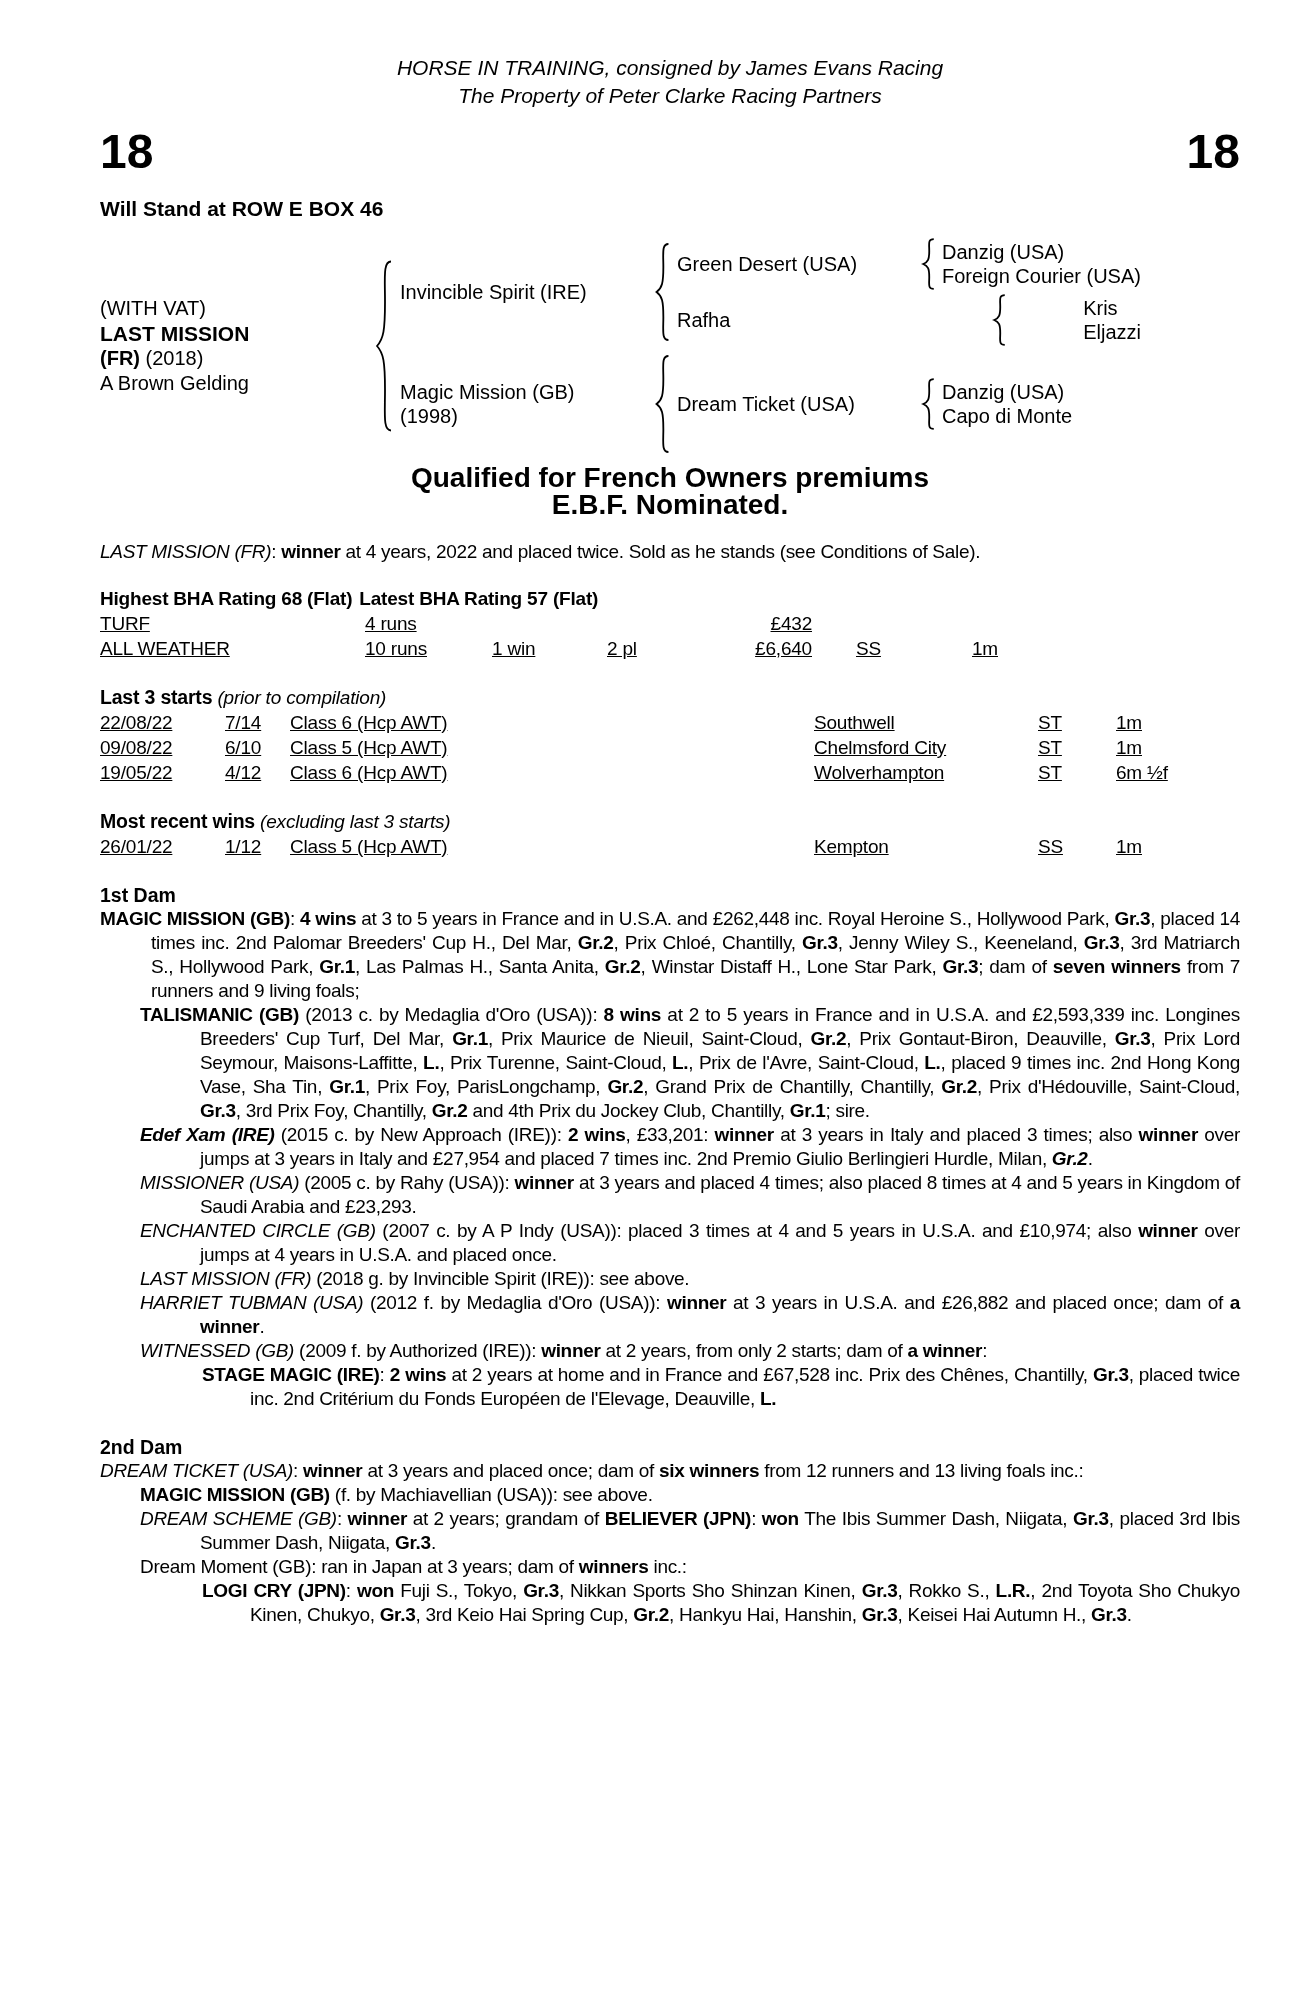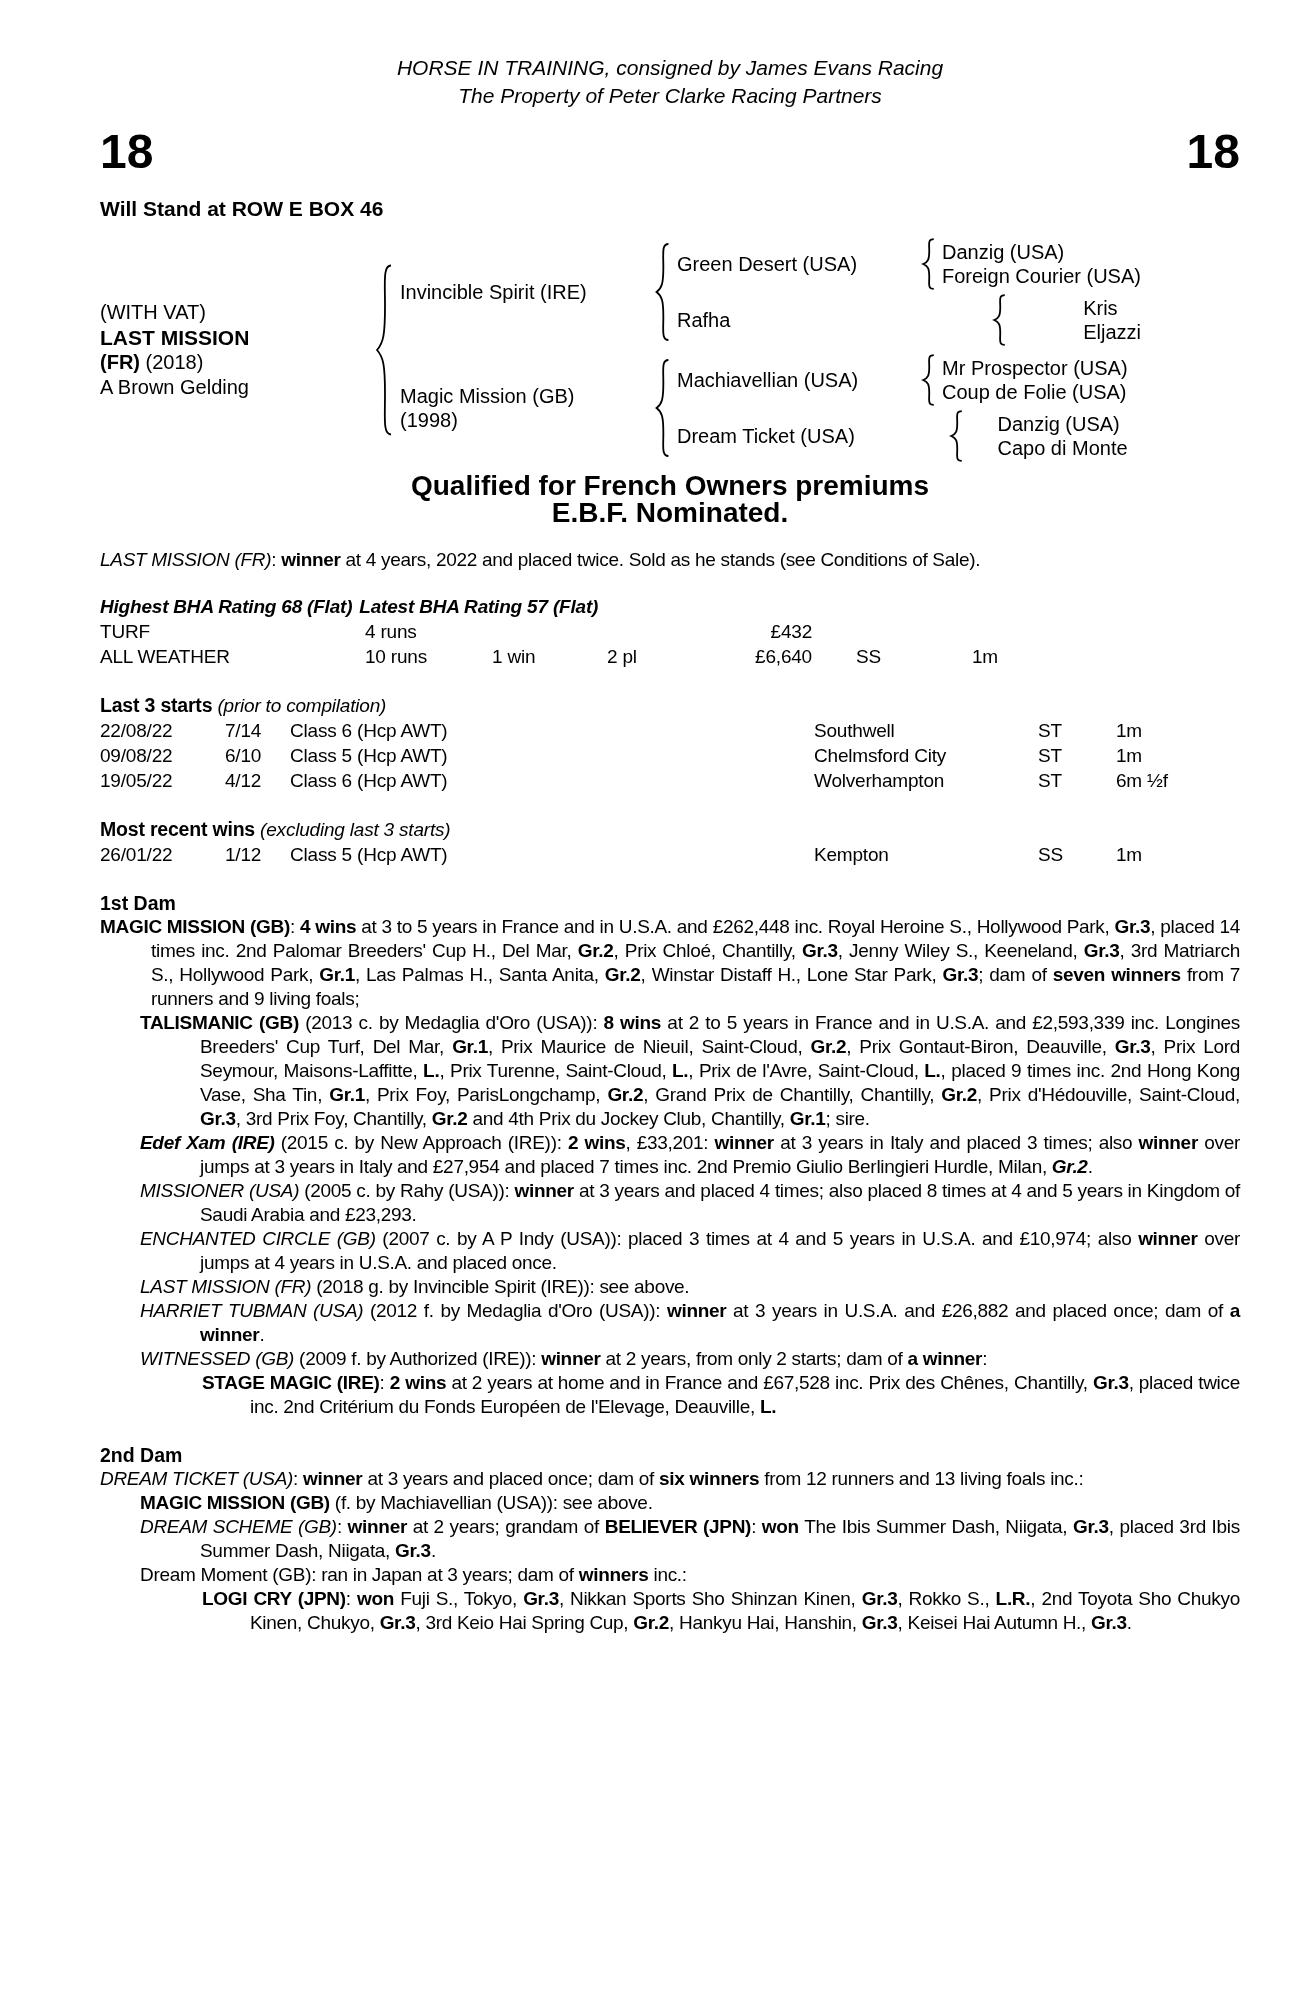--- a/index.html
+++ b/index.html
@@ -30,22 +30,22 @@
   .notice{font-size:28px;font-weight:bold;line-height:27px;text-align:center;}
   .notice.first{margin-top:10px;}
   
   .para{font-size:19px;line-height:24px;letter-spacing:-0.3px;text-align:justify;margin:0;}
   .para.lv0{padding-left:51px;text-indent:-51px;}
   .para.lv1{padding-left:100px;text-indent:-60px;}
   .para.lv2{padding-left:150px;text-indent:-48px;}
   .intro{margin-top:22px;}
   
   .ratings{font-size:19px;font-weight:bold;margin-top:22px;line-height:25px;letter-spacing:-0.2px;}
-  .ratings span{margin-right:7px;font-style:italic;}
-  .grid-row{display:grid;font-size:19px;line-height:25px;letter-spacing:-0.2px;}
+  .ratings span{margin-right:7px;}
+  .grid-row{display:grid;font-size:19px;line-height:25px;letter-spacing:-0.2px;text-decoration:underline;}
   .record-row{grid-template-columns:265px 127px 115px 85px 120px 160px 1fr;}
   .record-row .earn{text-align:right;}
   .record-row .going{padding-left:44px;}
   .starts-row{grid-template-columns:125px 65px 524px 224px 78px 1fr;}
   .sect-head{margin-top:24px;font-size:19px;line-height:25px;letter-spacing:-0.2px;}
   .sect-head .b{font-size:19.5px;}
   .dam-head{margin-top:24px;font-size:19.5px;font-weight:bold;line-height:24px;}
   .dam-paras p{margin:0;}
 </style>
 </head>
@@ -117,32 +117,20 @@
           <div>Magic Mission (GB)</div>
           <div>(1998)</div>
         </div>
         <span class="brace">
           <svg width="17" height="100" viewBox="0 0 20 100" preserveAspectRatio="none">
               <path d="M 17,2 C 9,2 11,11 11,25 C 11,41 9.5,46 3,50 C 9.5,54 11,59 11,75 C 11,89 9,98 17,98" fill="none" stroke="#000" stroke-width="1.8" vector-effect="non-scaling-stroke"></path>
             </svg>
         </span>
         <div class="gen2col">
           <div class="gen2block">
-            <div class="gen2name">Machiavellian (USA)</div>
-            <span class="brace">
-              <svg width="15" height="52" viewBox="0 0 20 100" preserveAspectRatio="none">
-                  <path d="M 17,2 C 9,2 11,11 11,25 C 11,41 9.5,46 3,50 C 9.5,54 11,59 11,75 C 11,89 9,98 17,98" fill="none" stroke="#000" stroke-width="1.8" vector-effect="non-scaling-stroke"></path>
-                </svg>
-            </span>
-            <div class="gen3col">
-              <div class="gen3">Mr Prospector (USA)</div>
-              <div class="gen3">Coup de Folie (USA)</div>
-            </div>
-          </div>
-          <div class="gen2block">
             <div class="gen2name">Dream Ticket (USA)</div>
             <span class="brace">
               <svg width="15" height="52" viewBox="0 0 20 100" preserveAspectRatio="none">
                   <path d="M 17,2 C 9,2 11,11 11,25 C 11,41 9.5,46 3,50 C 9.5,54 11,59 11,75 C 11,89 9,98 17,98" fill="none" stroke="#000" stroke-width="1.8" vector-effect="non-scaling-stroke"></path>
                 </svg>
             </span>
             <div class="gen3col">
               <div class="gen3">Danzig (USA)</div>
               <div class="gen3">Capo di Monte</div>
             </div>

